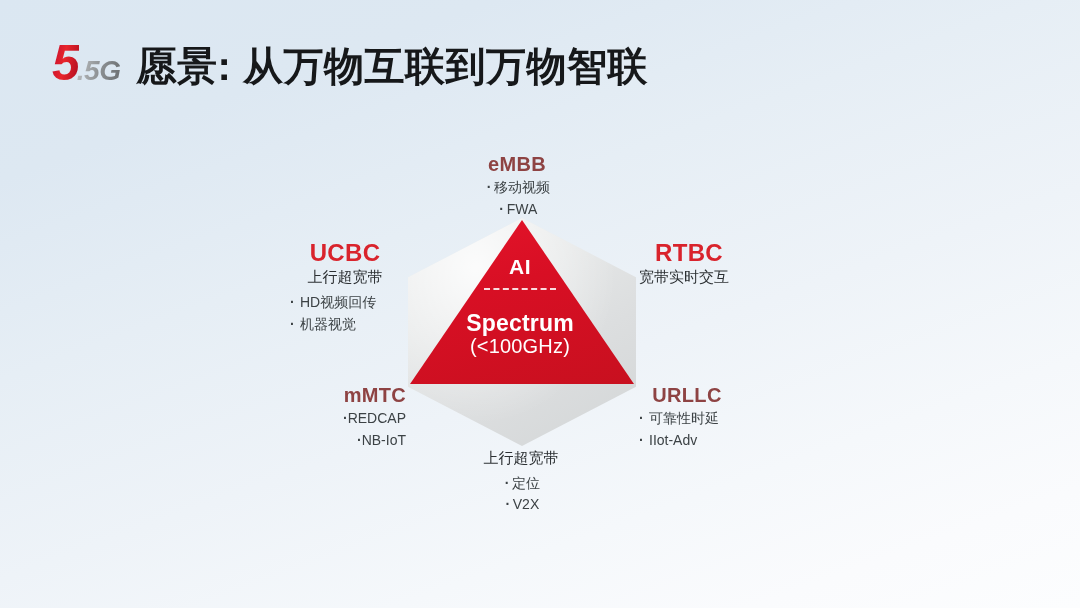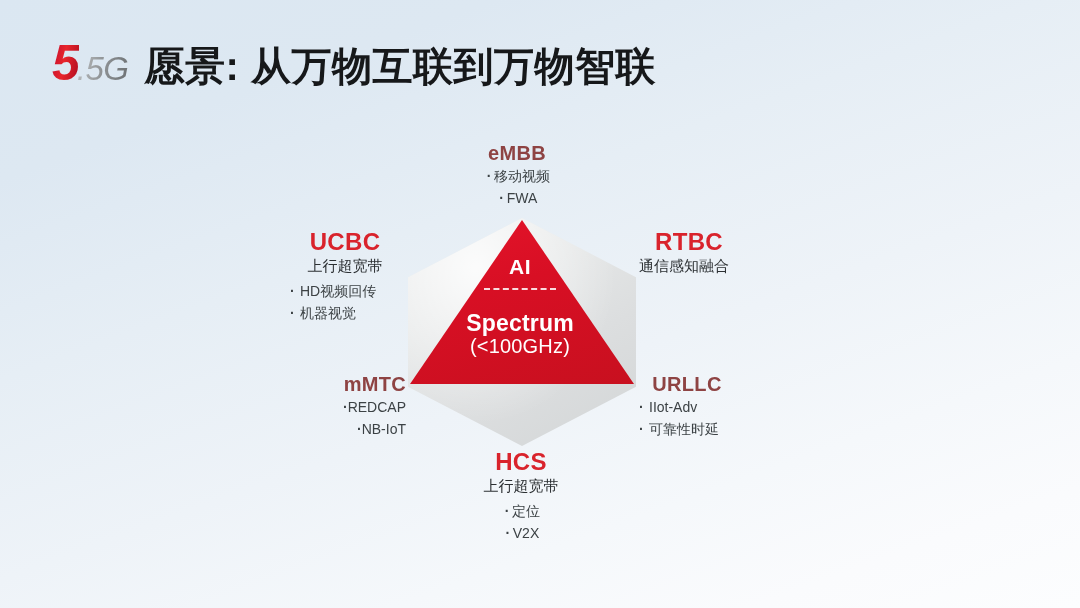--- a/index.html
+++ b/index.html
@@ -43,22 +43,22 @@
     font-weight: 700;
     font-style: italic;
     letter-spacing: -1px;
     background: linear-gradient(100deg, #c8102e 10%, #e8252c 45%, #b00d20 95%);
     -webkit-background-clip: text;
     background-clip: text;
     color: transparent;
     line-height: 1;
   }
   .logo-rest {
-    font-size: 33px;
-    font-weight: 400;
+    font-size: 28px;
+    font-weight: 700;
     font-style: italic;
     letter-spacing: -0.5px;
     background: linear-gradient(100deg, #b9bcbe 5%, #8e9295 50%, #6e7275 95%);
     -webkit-background-clip: text;
     background-clip: text;
     color: transparent;
     line-height: 1;
     margin-left: -2px;
   }
   .title-text {
@@ -140,21 +140,21 @@
   }
 
   
   .node {
     position: absolute;
     white-space: nowrap;
   }
   .node-title {
     font-weight: 700;
     line-height: 1.1;
-    margin: 1px 0 2px 0;
+    margin: 12px 0 2px 0;
   }
   .node-title.bright {
     color: #d9232c;
     font-size: 24px;
     letter-spacing: 0.3px;
   }
   .node-title.muted {
     color: #8e4343;
     font-size: 20px;
     letter-spacing: 0.3px;
@@ -231,41 +231,40 @@
     <div class="node-title bright">UCBC</div>
     <div class="node-sub">上行超宽带</div>
     <ul class="bullets align-left" style="padding-left:18px">
       <li>HD视频回传</li>
       <li>机器视觉</li>
     </ul>
   </div>
 
   <div class="node node-rtbc align-left">
     <div class="node-title bright" style="text-align:center;width:100px">RTBC</div>
-    <div class="node-sub">通信感知融合</div>
+    <div class="node-sub">宽带实时交互</div>
   </div>
 
   <div class="node node-mmtc align-right">
     <div class="node-title muted">mMTC</div>
     <ul class="bullets">
       <li>REDCAP</li>
       <li>NB-IoT</li>
     </ul>
   </div>
 
   <div class="node node-urllc align-left">
     <div class="node-title muted" style="text-align:center;width:96px">URLLC</div>
     <ul class="bullets">
+      <li>可靠性时延</li>
       <li>IIot-Adv</li>
-      <li>可靠性时延</li>
     </ul>
   </div>
 
   <div class="node node-hcs align-center">
-    <div class="node-title bright">HCS</div>
     <div class="node-sub">上行超宽带</div>
     <ul class="bullets" style="margin-top:4px">
       <li>定位</li>
       <li>V2X</li>
     </ul>
   </div>
 
 </div>
 
 </body></html>

